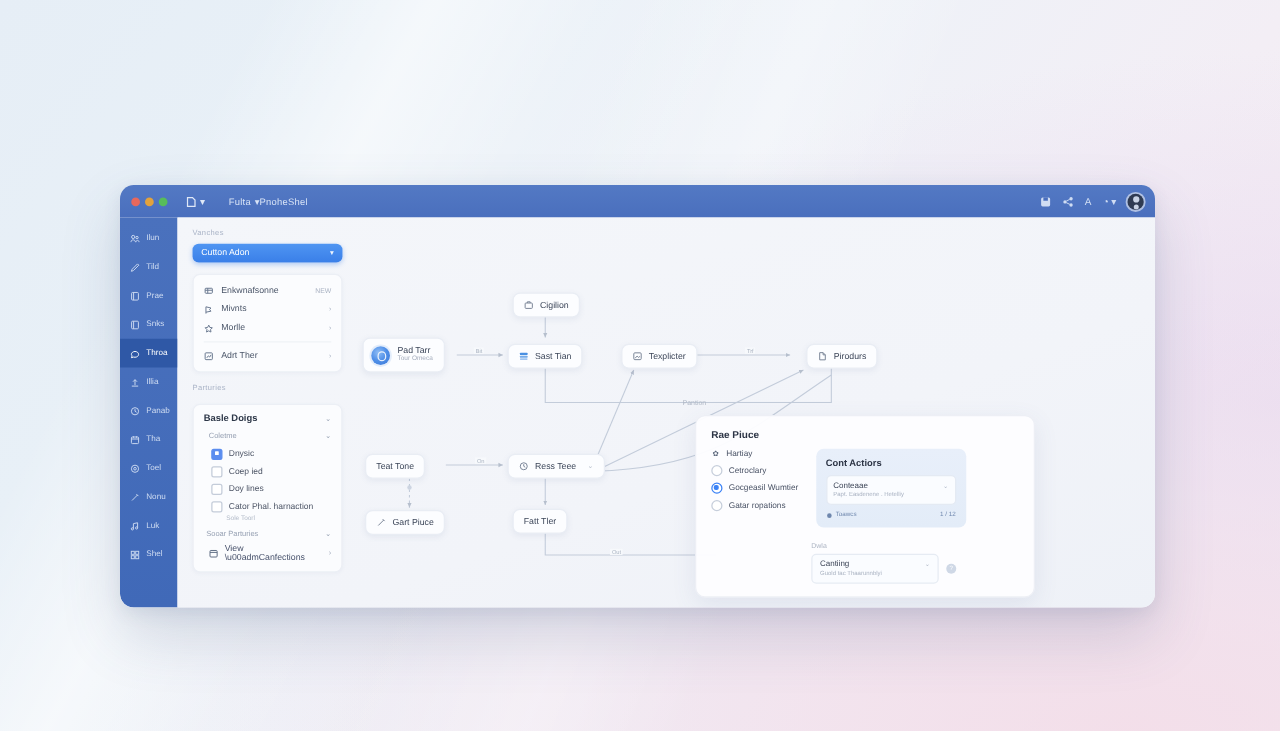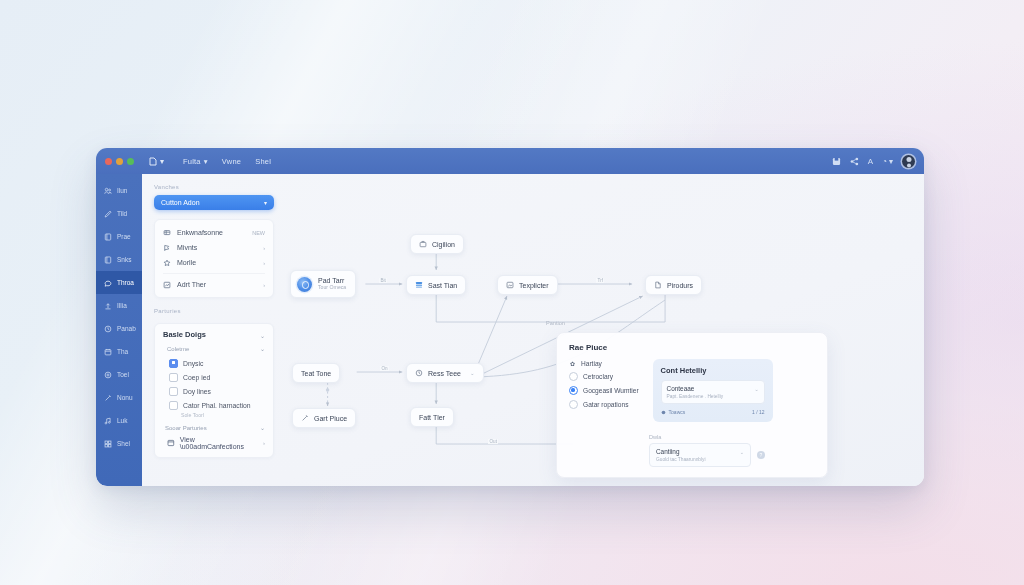--- a/index.html
+++ b/index.html
@@ -19,21 +19,21 @@
   
   .window{position:absolute;left:96px;top:148px;width:828px;height:338px;border-radius:11px;
     background:#f7f8fb;box-shadow:0 22px 48px rgba(70,90,130,.20),0 4px 14px rgba(70,90,130,.10);
     overflow:hidden;}
   .titlebar{height:26px;background:linear-gradient(180deg,#5379c4 0%,#4a6fbd 100%);
     display:flex;align-items:center;padding:0 9px;gap:7px;position:relative;}
   .lights{display:flex;gap:4px;align-items:center;}
   .lt{width:7px;height:7px;border-radius:50%;}
   .lt.r{background:#e8685c}.lt.y{background:#e2a23c}.lt.g{background:#57bd5a}
   .tb-doc{display:flex;align-items:center;gap:3px;margin-left:8px;color:#dfe8f7;font-size:8px;}
-  .tb-menus{display:flex;gap:14px;margin-left:12px;}
+  .tb-menus{display:flex;margin-left:12px;}
   .tb-menu{font-size:7.5px;color:#d9e4f6;letter-spacing:.2px;display:flex;align-items:center;gap:3px;
     filter:blur(.35px);}
   .tb-right{margin-left:auto;display:flex;align-items:center;gap:9px;}
   .tb-ic{color:#dce7f8;font-size:8px;opacity:.92;display:flex;align-items:center;gap:2px;}
   .avatar{width:13px;height:13px;border-radius:50%;background:#2f3b52;
     box-shadow:0 0 0 1.5px rgba(255,255,255,.55);position:relative;overflow:hidden;}
   .avatar:after{content:"";position:absolute;left:50%;top:2.5px;transform:translateX(-50%);
     width:5px;height:5px;border-radius:50%;background:#c9d3e4;box-shadow:0 6px 0 -.5px #c9d3e4;}
 
   .body-row{display:flex;height:312px;}
@@ -155,21 +155,21 @@
         <path d="M1 1h4l2 2v5H1z"></path>
       </svg>
       <span>▾</span>
     </div>
     <div class="tb-menus">
       <div class="tb-menu">
         <span>Fulta</span>
         <span>▾</span>
       </div>
       <div class="tb-menu">
-        <span>Vwne</span>
+        <span>Pnohe</span>
       </div>
       <div class="tb-menu">
         <span>Shel</span>
       </div>
     </div>
     <div class="tb-right">
       <div class="tb-ic">
         <svg width="9" height="9" viewBox="0 0 10 10" fill="currentColor">
             <rect x="1" y="1" width="8" height="8" rx="1.4"></rect>
             <rect x="3" y="1" width="4" height="3" fill="#4a6fbd"></rect>
@@ -484,21 +484,21 @@
                 <span class="dot on"></span>
                 <span class="rlbl">Gocgeasil Wumtier</span>
               </div>
               <div class="radio">
                 <span class="dot"></span>
                 <span class="rlbl">Gatar ropations</span>
               </div>
             </div>
 
             <div class="subcard">
-              <div class="sc-title">Cont Hetelliy</div>
+              <div class="sc-title">Cont Actiors</div>
               <div class="sc-field">
                 <div class="sc-f-main">
                   <span>Conteaae</span>
                   <span class="chev">⌄</span>
                 </div>
                 <div class="sc-f-sub">Papt. Easdenene . Hetelliy</div>
               </div>
               <div class="sc-foot">
                 <span class="l">
                   <svg width="5" height="5" viewBox="0 0 6 6" fill="#6e86ad">

